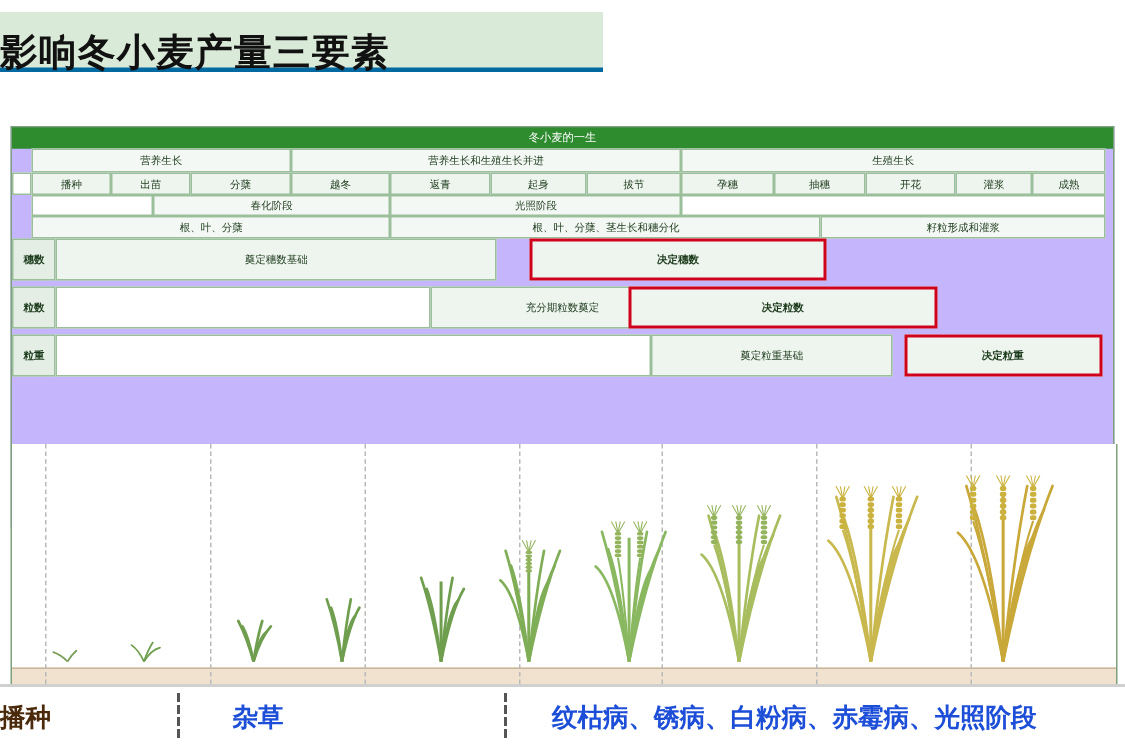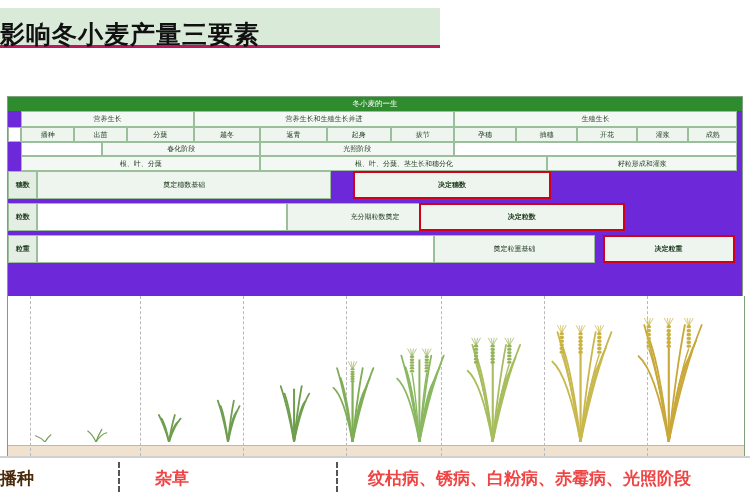--- a/index.html
+++ b/index.html
@@ -18,48 +18,48 @@
     width: 750px;
     height: 500px;
     background: #ffffff;
   }
 
   
   .title-band {
     position: absolute;
     left: 0;
     top: 8px;
-    width: 440px;
+    width: 402px;
     height: 40px;
     background: #d9ead8;
-    border-bottom: 3px solid #be185d;
+    border-bottom: 3px solid #0369a1;
     box-sizing: border-box;
   }
   .title-text {
     position: absolute;
     left: 0px;
     top: 10px;
     width: 330px;
     font-size: 25px;
     font-weight: bold;
     color: #111111;
     letter-spacing: 1px;
     white-space: nowrap;
   }
 
   
   .chart {
     position: absolute;
     left: 7px;
-    top: 96px;
+    top: 84px;
     width: 736px;
     height: 268px;
     border: 1px solid #7f9f7f;
     box-sizing: border-box;
-    background: #6d28d9;
+    background: #c4b5fd;
   }
   .cell {
     position: absolute;
     box-sizing: border-box;
     border: 1px solid #9bbf9b;
     background: #eef4ee;
     font-size: 7px;
     color: #1b3a1b;
     display: flex;
     align-items: center;
@@ -136,21 +136,21 @@
   }
   .cap {
     position: absolute;
     top: 9px;
     font-size: 17px;
     font-weight: bold;
     color: #4a2a0a;
     white-space: nowrap;
   }
   .cap.dark {
-    color: #ef4444;
+    color: #1d4ed8;
   }
   .cap-sep {
     position: absolute;
     top: 4px;
     height: 30px;
     border-left: 2px dashed #555555;
   }
 
   
   .watermark {

